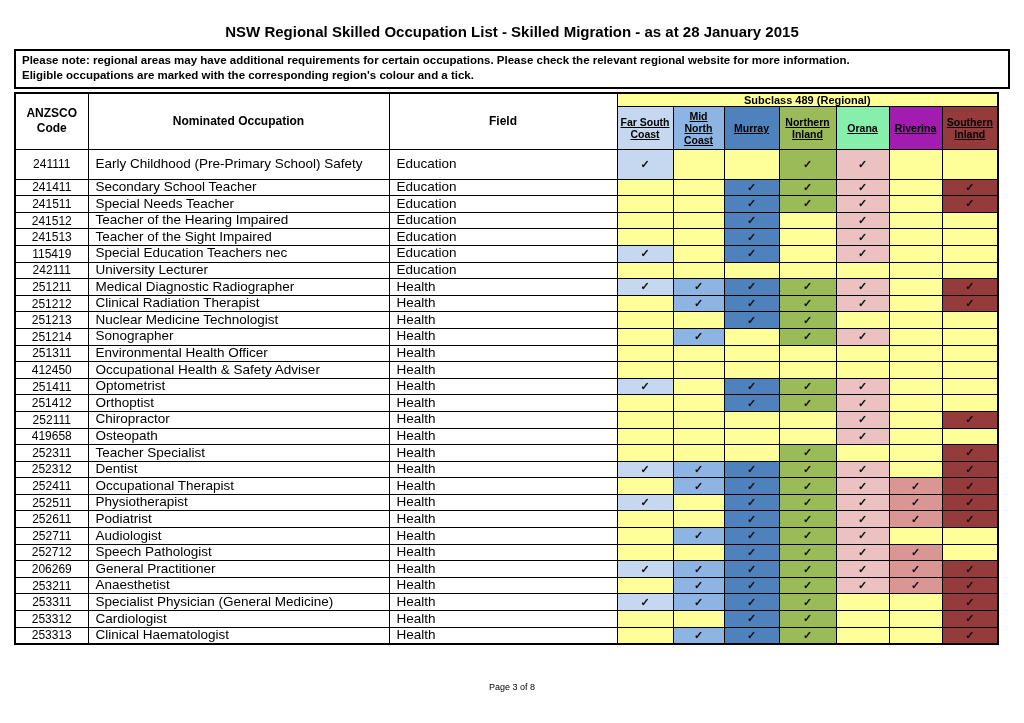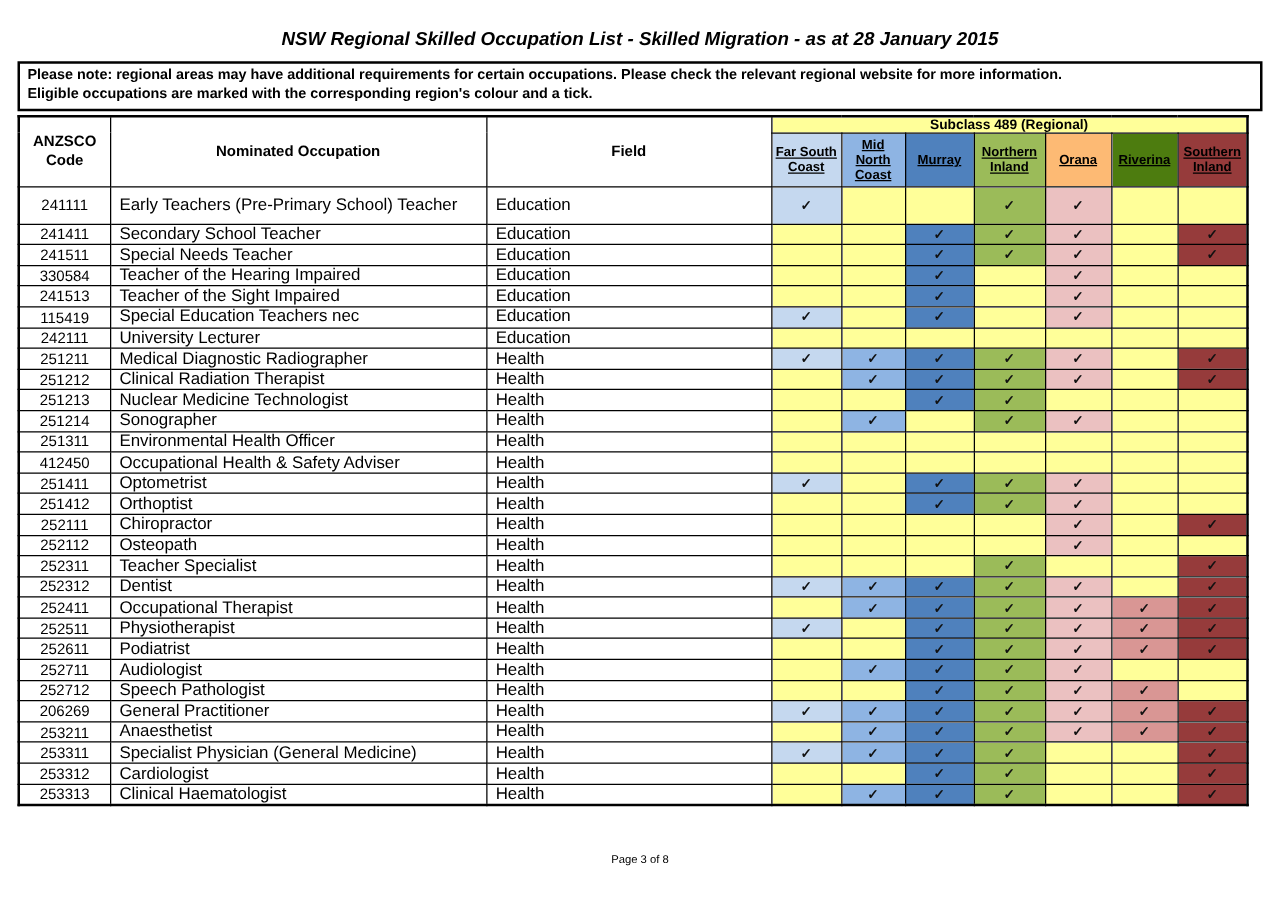--- a/index.html
+++ b/index.html
@@ -2,21 +2,21 @@
 <html><head>
 <meta charset="utf-8">
 <style>
   * { box-sizing: border-box; }
   html,body { margin:0; padding:0; }
   body {
     width:1024px; height:723px; background:#ffffff;
     font-family:"Liberation Sans", sans-serif; color:#000;
     position:relative; overflow:hidden;
   }
-  .title-block { margin-top:22px;font-style:italic; }
+  .title-block { margin-top:22px; }
   .doc-title, .doc-subtitle {
     text-align:center; font-weight:bold; font-size:15px; line-height:1.35;
   }
   .note-box {
     margin:7px 14px 0 14px; border:2px solid #000;
     padding:2px 6px 3px 6px; font-weight:bold; font-size:11.5px; line-height:1.32;
   }
   table.soltable {
     border-collapse:collapse; table-layout:fixed;
     margin:3px 0 0 14px; width:983px; border:2px solid #000;
@@ -68,29 +68,29 @@
       <th class="h-main" rowspan="2">ANZSCO Code</th>
       <th class="h-main" rowspan="2">Nominated Occupation</th>
       <th class="h-main" rowspan="2">Field</th>
       <th class="h-group" colspan="7">Subclass 489 (Regional)</th>
     </tr>
     <tr id="region-header-row">
         <th class="h-region" style="background: rgb(197, 216, 239);"><span>Far South Coast</span></th>
         <th class="h-region" style="background: rgb(142, 180, 227);"><span>Mid North Coast</span></th>
         <th class="h-region" style="background: rgb(79, 129, 189);"><span>Murray</span></th>
         <th class="h-region" style="background: rgb(155, 187, 89);"><span>Northern Inland</span></th>
-        <th class="h-region" style="background: #fdba74;"><span>Orana</span></th>
-        <th class="h-region" style="background: #4d7c0f;"><span>Riverina</span></th>
+        <th class="h-region" style="background: #86efac;"><span>Orana</span></th>
+        <th class="h-region" style="background: #a21caf;"><span>Riverina</span></th>
         <th class="h-region" style="background: rgb(150, 59, 59);"><span>Southern Inland</span></th>
       </tr>
   </thead>
   <tbody id="table-body">
       <tr class="tall">
         <td class="code-cell">241111</td>
-        <td class="occ-cell">Early Teachers (Pre-Primary School) Teacher</td>
+        <td class="occ-cell">Early Childhood (Pre-Primary School) Safety</td>
         <td class="field-cell">Education</td>
         <td class="tick-cell" style="background: rgb(197, 216, 239); color: rgb(17, 17, 17);">✓</td>
         <td class="tick-cell" style="background: rgb(255, 255, 153); color: rgb(17, 17, 17);"></td>
         <td class="tick-cell" style="background: rgb(255, 255, 153); color: rgb(17, 17, 17);"></td>
         <td class="tick-cell" style="background: rgb(155, 187, 89); color: rgb(17, 17, 17);">✓</td>
         <td class="tick-cell" style="background: rgb(235, 193, 193); color: rgb(17, 17, 17);">✓</td>
         <td class="tick-cell" style="background: rgb(255, 255, 153); color: rgb(17, 17, 17);"></td>
         <td class="tick-cell" style="background: rgb(255, 255, 153); color: rgb(17, 17, 17);"></td>
       </tr>
       <tr>
@@ -111,21 +111,21 @@
         <td class="field-cell">Education</td>
         <td class="tick-cell" style="background: rgb(255, 255, 153); color: rgb(17, 17, 17);"></td>
         <td class="tick-cell" style="background: rgb(255, 255, 153); color: rgb(17, 17, 17);"></td>
         <td class="tick-cell" style="background: rgb(79, 129, 189); color: rgb(17, 17, 17);">✓</td>
         <td class="tick-cell" style="background: rgb(155, 187, 89); color: rgb(17, 17, 17);">✓</td>
         <td class="tick-cell" style="background: rgb(235, 193, 193); color: rgb(17, 17, 17);">✓</td>
         <td class="tick-cell" style="background: rgb(255, 255, 153); color: rgb(17, 17, 17);"></td>
         <td class="tick-cell" style="background: rgb(150, 59, 59); color: rgb(17, 17, 17);">✓</td>
       </tr>
       <tr>
-        <td class="code-cell">330584</td>
+        <td class="code-cell">241512</td>
         <td class="occ-cell">Teacher of the Hearing Impaired</td>
         <td class="field-cell">Education</td>
         <td class="tick-cell" style="background: rgb(255, 255, 153); color: rgb(17, 17, 17);"></td>
         <td class="tick-cell" style="background: rgb(255, 255, 153); color: rgb(17, 17, 17);"></td>
         <td class="tick-cell" style="background: rgb(79, 129, 189); color: rgb(17, 17, 17);">✓</td>
         <td class="tick-cell" style="background: rgb(255, 255, 153); color: rgb(17, 17, 17);"></td>
         <td class="tick-cell" style="background: rgb(235, 193, 193); color: rgb(17, 17, 17);">✓</td>
         <td class="tick-cell" style="background: rgb(255, 255, 153); color: rgb(17, 17, 17);"></td>
         <td class="tick-cell" style="background: rgb(255, 255, 153); color: rgb(17, 17, 17);"></td>
       </tr>
@@ -267,21 +267,21 @@
         <td class="field-cell">Health</td>
         <td class="tick-cell" style="background: rgb(255, 255, 153); color: rgb(17, 17, 17);"></td>
         <td class="tick-cell" style="background: rgb(255, 255, 153); color: rgb(17, 17, 17);"></td>
         <td class="tick-cell" style="background: rgb(255, 255, 153); color: rgb(17, 17, 17);"></td>
         <td class="tick-cell" style="background: rgb(255, 255, 153); color: rgb(17, 17, 17);"></td>
         <td class="tick-cell" style="background: rgb(235, 193, 193); color: rgb(17, 17, 17);">✓</td>
         <td class="tick-cell" style="background: rgb(255, 255, 153); color: rgb(17, 17, 17);"></td>
         <td class="tick-cell" style="background: rgb(150, 59, 59); color: rgb(17, 17, 17);">✓</td>
       </tr>
       <tr>
-        <td class="code-cell">252112</td>
+        <td class="code-cell">419658</td>
         <td class="occ-cell">Osteopath</td>
         <td class="field-cell">Health</td>
         <td class="tick-cell" style="background: rgb(255, 255, 153); color: rgb(17, 17, 17);"></td>
         <td class="tick-cell" style="background: rgb(255, 255, 153); color: rgb(17, 17, 17);"></td>
         <td class="tick-cell" style="background: rgb(255, 255, 153); color: rgb(17, 17, 17);"></td>
         <td class="tick-cell" style="background: rgb(255, 255, 153); color: rgb(17, 17, 17);"></td>
         <td class="tick-cell" style="background: rgb(235, 193, 193); color: rgb(17, 17, 17);">✓</td>
         <td class="tick-cell" style="background: rgb(255, 255, 153); color: rgb(17, 17, 17);"></td>
         <td class="tick-cell" style="background: rgb(255, 255, 153); color: rgb(17, 17, 17);"></td>
       </tr>

